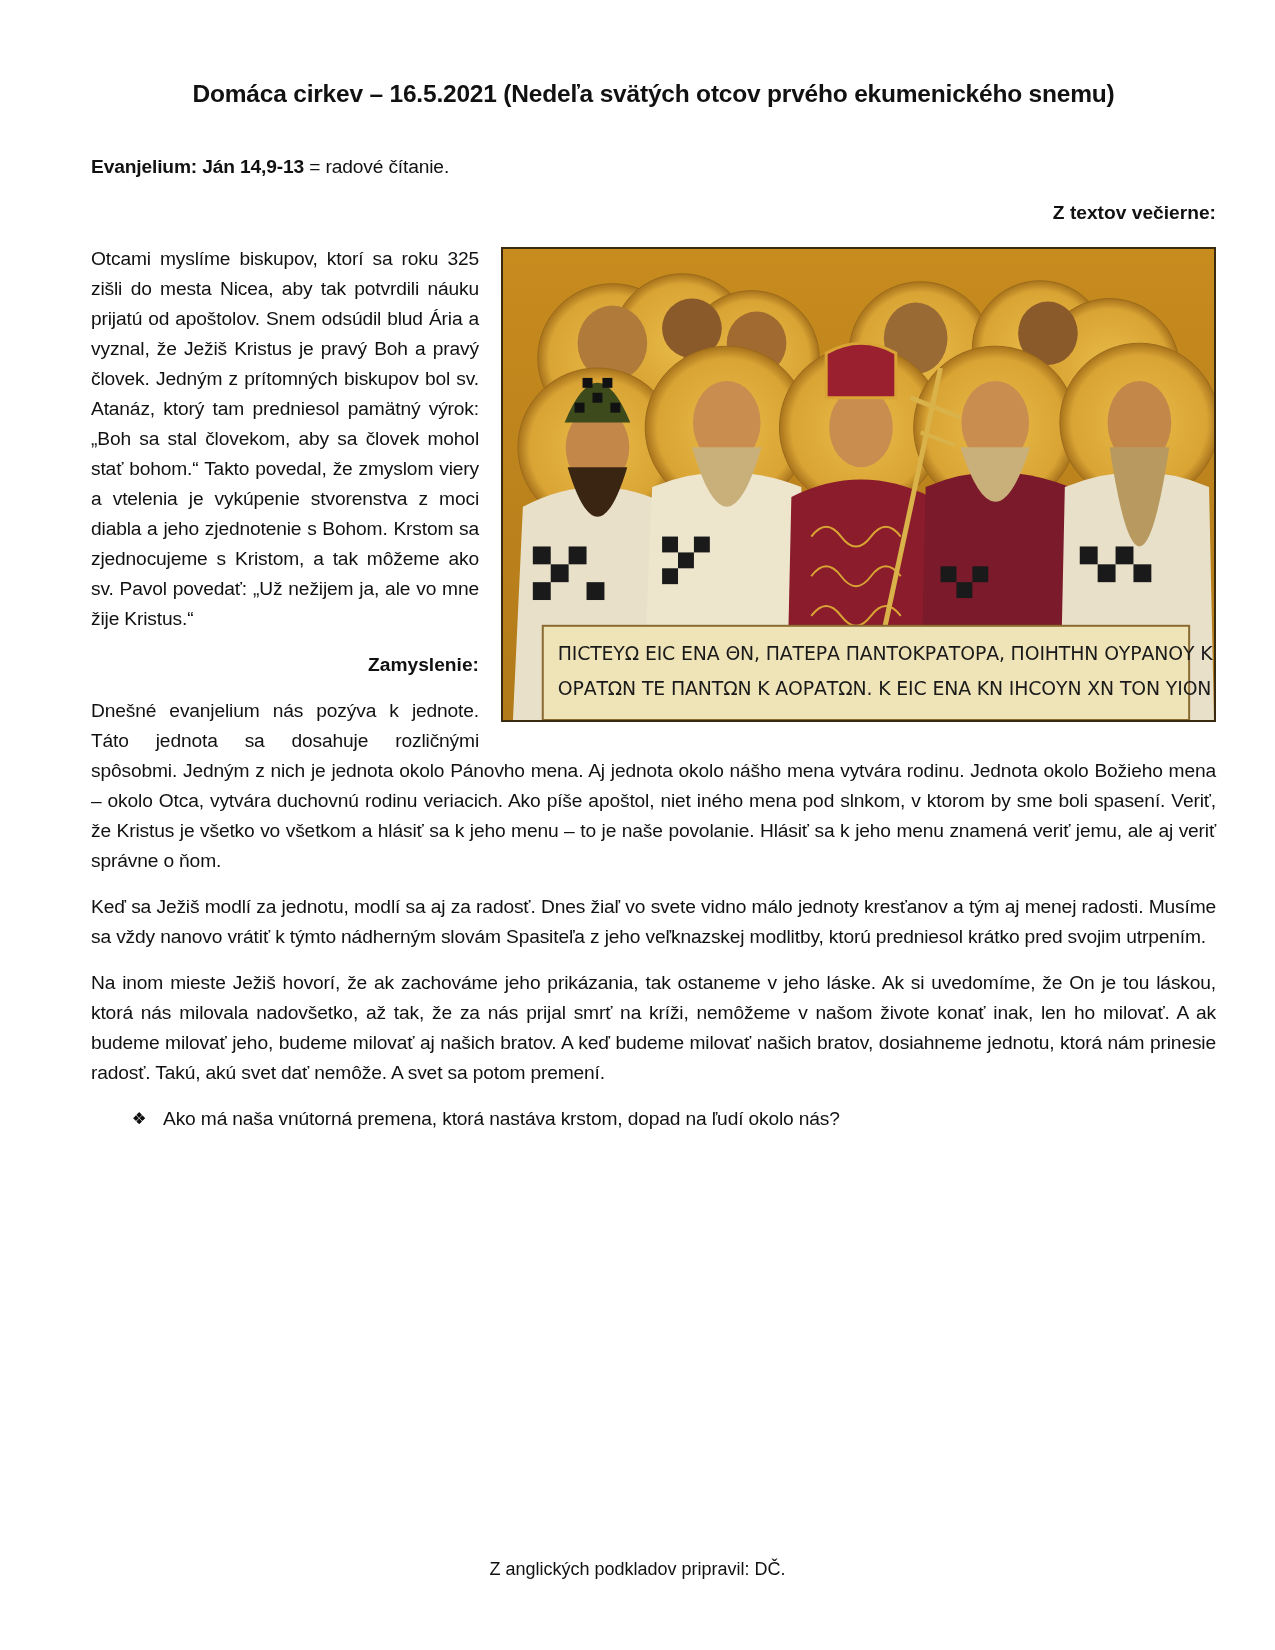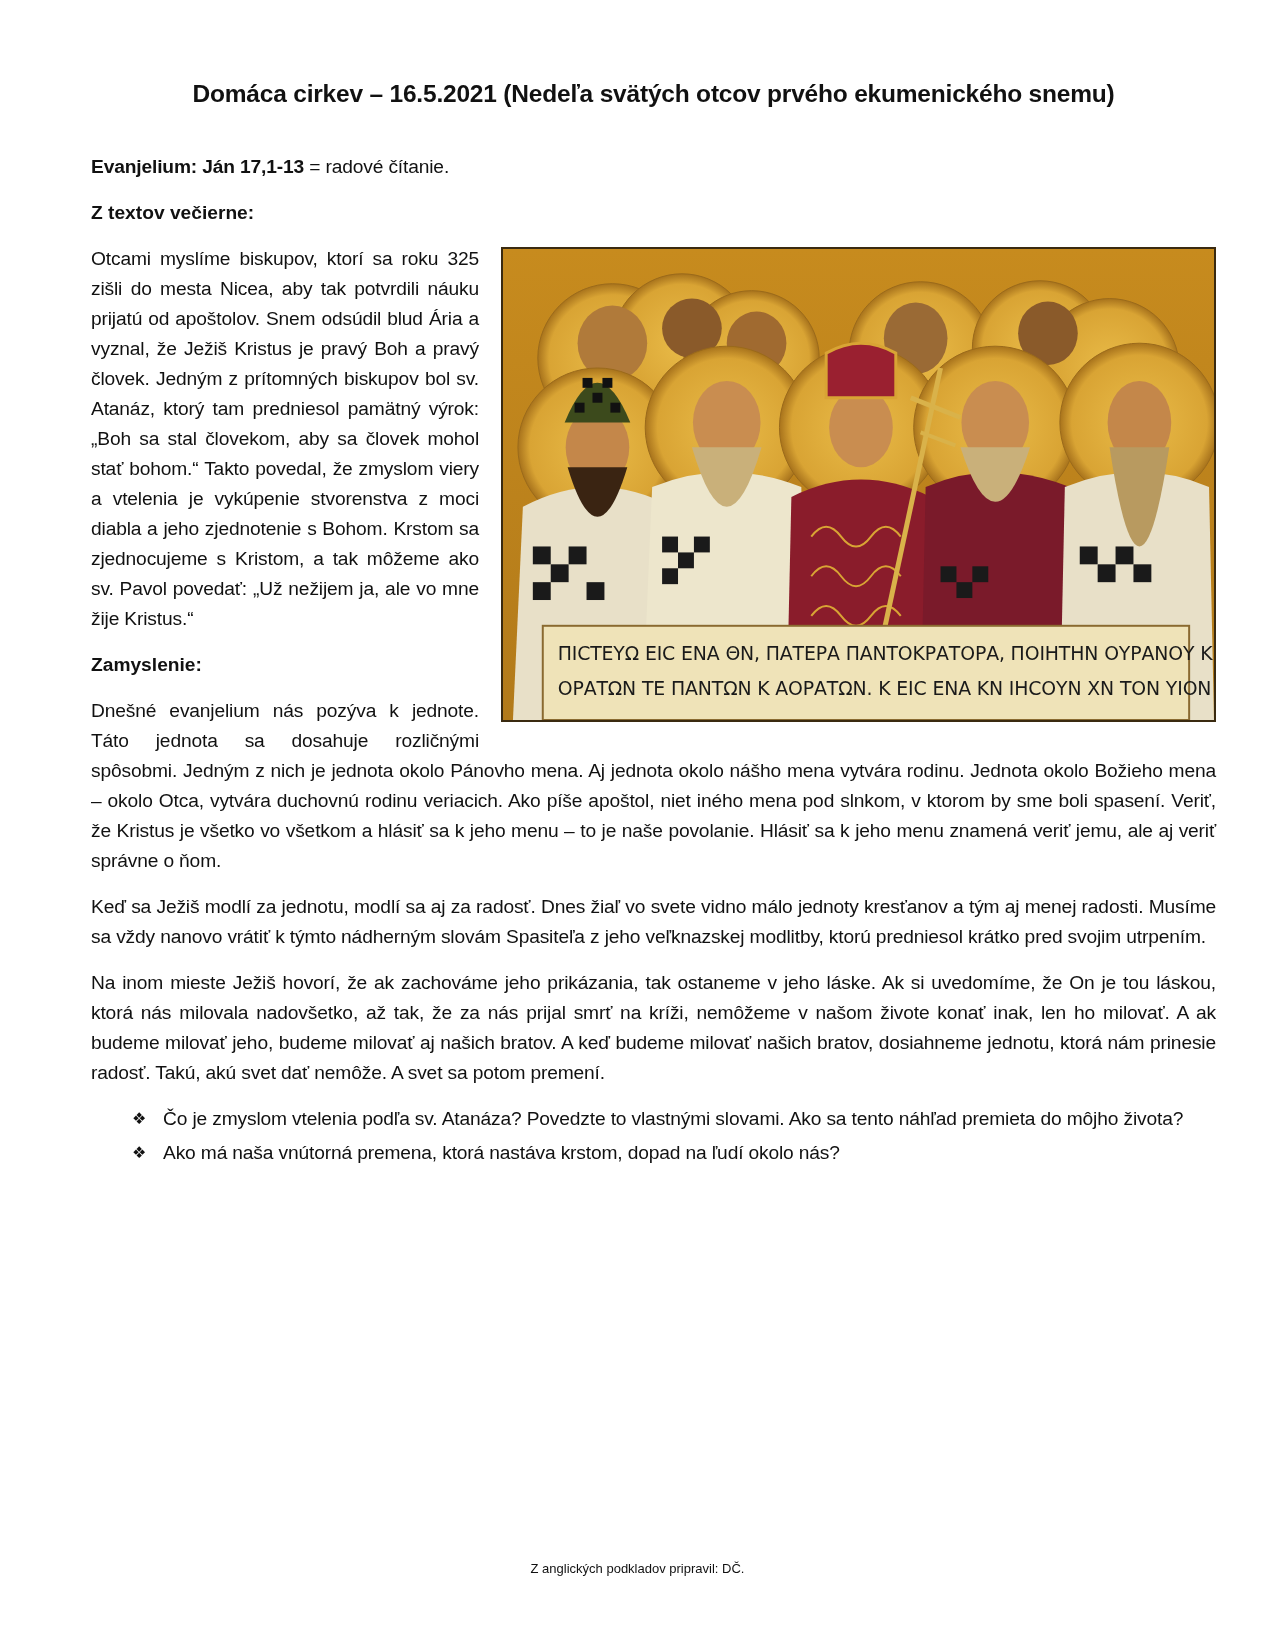--- a/index.html
+++ b/index.html
@@ -35,20 +35,21 @@
       text-align: justify;
       margin-bottom: 16px;
       letter-spacing: -0.15px;
     }
     .bold { font-weight: bold; }
     .heading {
       font-weight: bold;
       font-size: 19.2px;
       line-height: 30px;
       margin-bottom: 16px;
+      text-align: right;
     }
     .float-figure {
       float: right;
       width: 715px;
       height: 475px;
       margin: 3px 0 6px 22px;
       border: 2px solid #3a2a10;
       position: relative;
       overflow: hidden;
       background: linear-gradient(180deg, #c98f1f 0%, #d9a634 35%, #c58a22 70%, #a86c18 100%);
@@ -73,35 +74,35 @@
       font-size: 16px;
       width: 20px;
       text-align: center;
     }
     .footer {
       position: absolute;
       left: 0;
       top: 1560px;
       width: 1275px;
       text-align: center;
-      font-size: 13px;
+      font-size: 18px;
       line-height: 18px;
       color: #111;
     }
     .clear { clear: both; }
   </style>
 </head>
 <body>
 
 <div class="page">
 
   <h1 class="title">Domáca cirkev – 16.5.2021 (Nedeľa svätých otcov prvého ekumenického snemu)</h1>
 
   <p>
-    <span class="bold">Evanjelium: Ján 17,1-13</span><span> = radové čítanie.</span>
+    <span class="bold">Evanjelium: Ján 14,9-13</span><span> = radové čítanie.</span>
   </p>
 
   <div class="heading">Z textov večierne:</div>
 
 
   <div class="para" style="margin-bottom:16px;">
     <span id="council-lead"></span>
     <div class="float-figure" id="figure-box">
       <svg class="icon-svg" viewBox="0 0 715 475" preserveAspectRatio="none">
         <defs>
@@ -203,21 +204,20 @@
 
   <div class="heading">Zamyslenie:</div>
   <p>Dnešné evanjelium nás pozýva k jednote. Táto jednota sa dosahuje rozličnými spôsobmi. Jedným z nich je jednota okolo Pánovho mena. Aj jednota okolo nášho mena vytvára rodinu. Jednota okolo Božieho mena – okolo Otca, vytvára duchovnú rodinu veriacich. Ako píše apoštol, niet iného mena pod slnkom, v ktorom by sme boli spasení. Veriť, že Kristus je všetko vo všetkom a hlásiť sa k jeho menu – to je naše povolanie. Hlásiť sa k jeho menu znamená veriť jemu, ale aj veriť správne o ňom.</p>
   <div class="clear"></div>
   <p>Keď sa Ježiš modlí za jednotu, modlí sa aj za radosť. Dnes žiaľ vo svete vidno málo jednoty kresťanov a tým aj menej radosti. Musíme sa vždy nanovo vrátiť k týmto nádherným slovám Spasiteľa z jeho veľknazskej modlitby, ktorú predniesol krátko pred svojim utrpením.</p>
   <p>Na inom mieste Ježiš hovorí, že ak zachováme jeho prikázania, tak ostaneme v jeho láske. Ak si uvedomíme, že On je tou láskou, ktorá nás milovala nadovšetko, až tak, že za nás prijal smrť na kríži, nemôžeme v našom živote konať inak, len ho milovať. A ak budeme milovať jeho, budeme milovať aj našich bratov. A keď budeme milovať našich bratov, dosiahneme jednotu, ktorá nám prinesie radosť. Takú, akú svet dať nemôže. A svet sa potom premení.</p>
 
   <ul class="bullets">
     <li>
       <span class="bullet-icon">❖</span>
-      <span>Čo je zmyslom vtelenia podľa sv. Atanáza? Povedzte to vlastnými slovami. Ako sa tento náhľad premieta do môjho života?</span>
     </li>
     <li>
       <span class="bullet-icon">❖</span>
       <span>Ako má naša vnútorná premena, ktorá nastáva krstom, dopad na ľudí okolo nás?</span>
     </li>
   </ul>
 
 </div>
 
 <div class="footer">Z anglických podkladov pripravil: DČ.</div>

